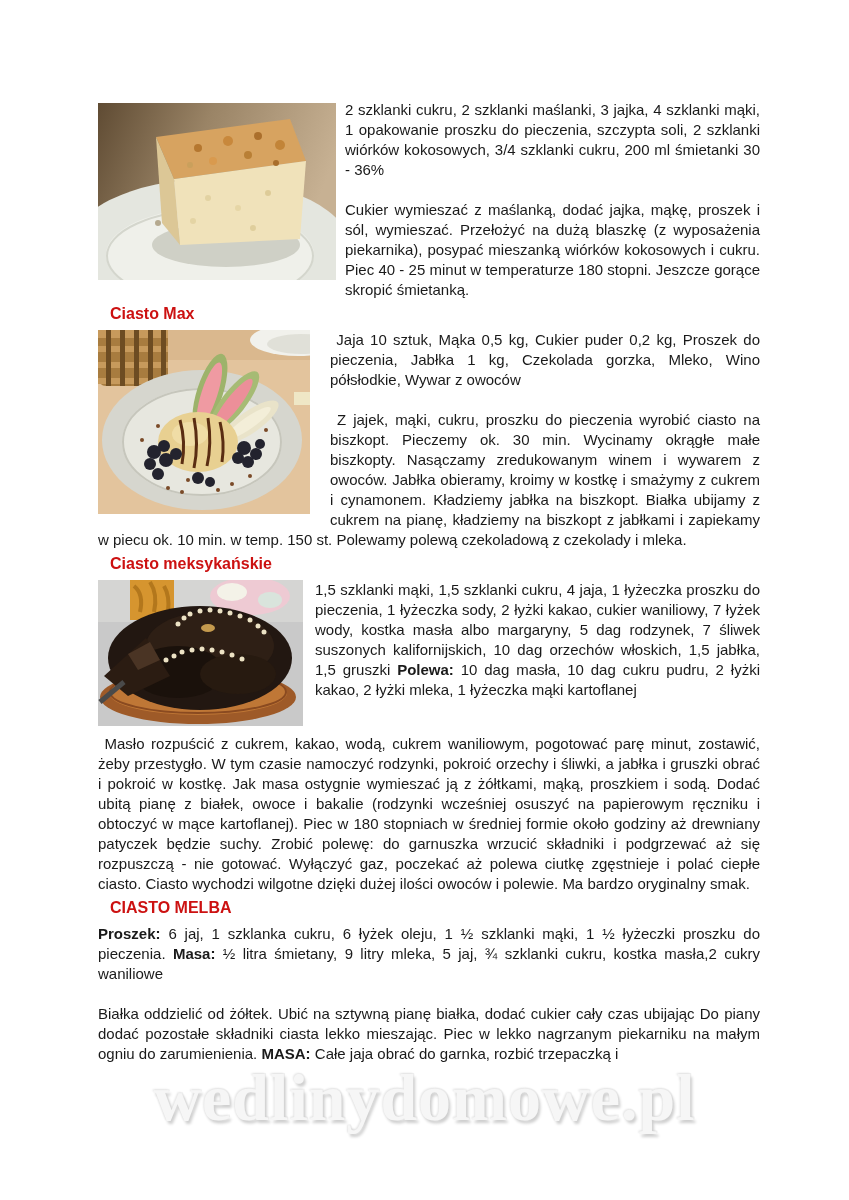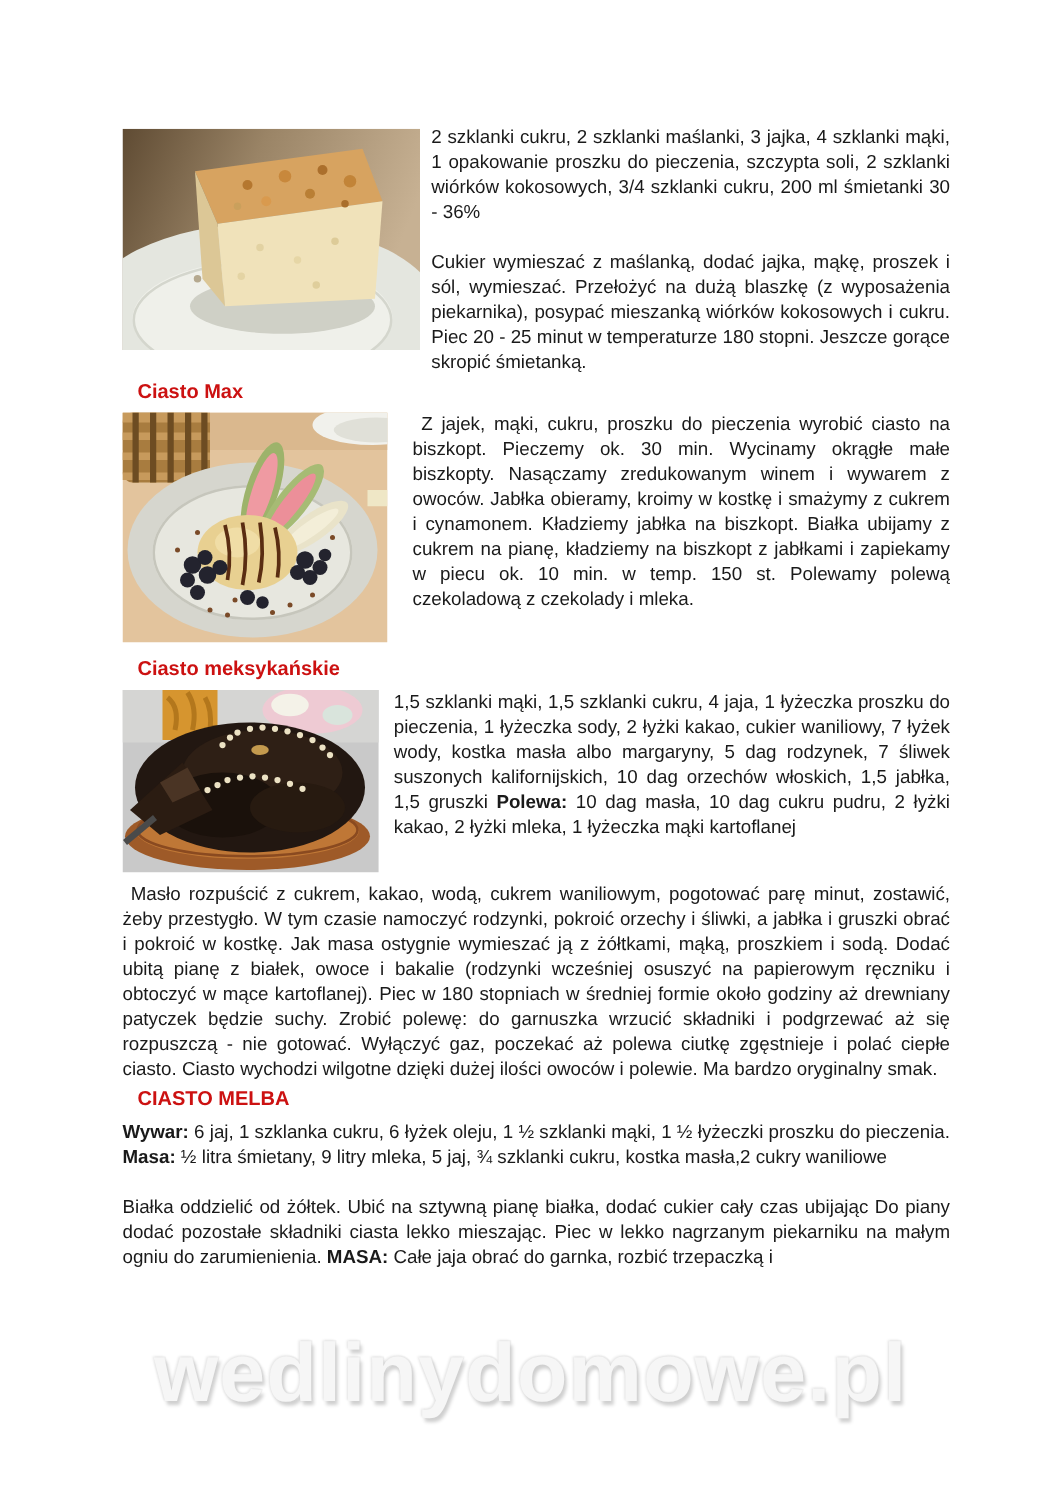--- a/index.html
+++ b/index.html
@@ -35,20 +35,21 @@
     position:absolute;
     left:0; top:1088px;
     width:849px;
     text-align:center;
     font-size:66px;
     font-weight:bold;
     letter-spacing:1px;
     color:#f6f6f6;
     text-shadow: 2px 3px 3px #cfcfcf, -1px -1px 2px #e6e6e6, 1px -1px 1px #ececec;
     white-space:nowrap;
+    font-family:Liberation Serif, serif;
   }
 </style>
 </head>
 <body>
 
 <div class="page">
   <div class="content">
 
     <section>
       <span class="photo photo-1">
@@ -78,21 +79,21 @@
           <circle cx="92" cy="62" r="3" fill="#caa05c"></circle>
           <circle cx="110" cy="95" r="3" fill="#e2d2a2"></circle>
           <circle cx="140" cy="105" r="3" fill="#e6d6a6"></circle>
           <circle cx="170" cy="90" r="3" fill="#ddcb98"></circle>
           <circle cx="95" cy="118" r="3" fill="#e4d4a4"></circle>
           <circle cx="155" cy="125" r="3" fill="#dfce9c"></circle>
           <circle cx="60" cy="120" r="3" fill="#b5a98f"></circle>
         </svg>
       </span>
       <p class="body-text">2 szklanki cukru, 2 szklanki maślanki, 3 jajka, 4 szklanki mąki, 1 opakowanie proszku do pieczenia, szczypta soli, 2 szklanki wiórków kokosowych, 3/4 szklanki cukru, 200 ml śmietanki 30 - 36%</p>
-      <p class="body-text">Cukier wymieszać z maślanką, dodać jajka, mąkę, proszek i sól, wymieszać. Przełożyć na dużą blaszkę (z wyposażenia piekarnika), posypać mieszanką wiórków kokosowych i cukru. Piec 20 - 25 minut w temperaturze 180 stopni. Jeszcze gorące skropić śmietanką.</p>
+      <p class="body-text">Cukier wymieszać z maślanką, dodać jajka, mąkę, proszek i sól, wymieszać. Przełożyć na dużą blaszkę (z wyposażenia piekarnika), posypać mieszanką wiórków kokosowych i cukru. Piec 40 - 25 minut w temperaturze 180 stopni. Jeszcze gorące skropić śmietanką.</p>
     </section>
 
     <h2 class="recipe-heading">Ciasto Max</h2>
     <section>
       <span class="photo photo-2">
         <svg width="212" height="184" viewBox="0 0 212 184">
           <rect width="212" height="184" fill="#e3c49d"></rect>
           <rect width="212" height="30" fill="#dab88e"></rect>
           <ellipse cx="200" cy="10" rx="48" ry="16" fill="#f1f1ec"></ellipse>
           <ellipse cx="203" cy="14" rx="34" ry="10" fill="#e0e0d8"></ellipse>
@@ -151,20 +152,21 @@
               <circle cx="120" cy="160" r="2"></circle>
             <circle cx="134" cy="154" r="2"></circle>
               <circle cx="44" cy="110" r="2"></circle>
               <circle cx="168" cy="100" r="2"></circle>
             <circle cx="90" cy="150" r="2"></circle>
               <circle cx="152" cy="146" r="2"></circle>
               <circle cx="60" cy="96" r="2"></circle>
           </g>
         </svg>
       </span>
+      <p class="body-text">&nbsp;Jaja 10 sztuk, Mąka 0,5 kg, Cukier puder 0,2 kg, Proszek do pieczenia, Jabłka 1 kg, Czekolada gorzka, Mleko, Wino półsłodkie, Wywar z owoców</p>
       <p class="body-text">&nbsp;Z jajek, mąki, cukru, proszku do pieczenia wyrobić ciasto na biszkopt. Pieczemy ok. 30 min. Wycinamy okrągłe małe biszkopty. Nasączamy zredukowanym winem i wywarem z owoców. Jabłka obieramy, kroimy w kostkę i smażymy z cukrem i cynamonem. Kładziemy jabłka na biszkopt. Białka ubijamy z cukrem na pianę, kładziemy na biszkopt z jabłkami i zapiekamy w piecu ok. 10 min. w temp. 150 st. Polewamy polewą czekoladową z czekolady i mleka.</p>
     </section>
 
     <h2 class="recipe-heading">Ciasto meksykańskie</h2>
     <section>
       <span class="photo photo-3">
         <svg width="205" height="146" viewBox="0 0 205 146">
           <rect width="205" height="146" fill="#c9c9c9"></rect>
           <rect width="205" height="42" fill="#d5d5d3"></rect>
           <rect x="32" y="0" width="44" height="40" fill="#d6952f"></rect>
@@ -206,20 +208,20 @@
           </g>
           <ellipse cx="110" cy="48" rx="7" ry="4" fill="#c49a4e"></ellipse>
         </svg>
       </span>
       <p class="body-text"><span>1,5 szklanki mąki, 1,5 szklanki cukru, 4 jaja, 1 łyżeczka proszku do pieczenia, 1 łyżeczka sody, 2 łyżki kakao, cukier waniliowy, 7 łyżek wody, kostka masła albo margaryny, 5 dag rodzynek, 7 śliwek suszonych kalifornijskich, 10 dag orzechów włoskich, 1,5 jabłka, 1,5 gruszki </span><b>Polewa:</b><span> 10 dag masła, 10 dag cukru pudru, 2 łyżki kakao, 2 łyżki mleka, 1 łyżeczka mąki kartoflanej</span></p>
       <p class="body-text clear-para">&nbsp;Masło rozpuścić z cukrem, kakao, wodą, cukrem waniliowym, pogotować parę minut, zostawić, żeby przestygło. W tym czasie namoczyć rodzynki, pokroić orzechy i śliwki, a jabłka i gruszki obrać i pokroić w kostkę. Jak masa ostygnie wymieszać ją z żółtkami, mąką, proszkiem i sodą. Dodać ubitą pianę z białek, owoce i bakalie (rodzynki wcześniej osuszyć na papierowym ręczniku i obtoczyć w mące kartoflanej). Piec w 180 stopniach w średniej formie około godziny aż drewniany patyczek będzie suchy. Zrobić polewę: do garnuszka wrzucić składniki i podgrzewać aż się rozpuszczą - nie gotować. Wyłączyć gaz, poczekać aż polewa ciutkę zgęstnieje i polać ciepłe ciasto. Ciasto wychodzi wilgotne dzięki dużej ilości owoców i polewie. Ma bardzo oryginalny smak.</p>
     </section>
 
     <h2 class="recipe-heading">CIASTO MELBA</h2>
     <section>
-      <p class="body-text"><b>Wywar:</b><span> 6 jaj, 1 szklanka cukru, 6 łyżek oleju, 1 ½ szklanki mąki, 1 ½ łyżeczki proszku do pieczenia. </span><b>Masa:</b><span> ½ litra śmietany, 9 litry mleka, 5 jaj, ¾ szklanki cukru, kostka masła,2 cukry waniliowe</span></p>
+      <p class="body-text"><b>Proszek:</b><span> 6 jaj, 1 szklanka cukru, 6 łyżek oleju, 1 ½ szklanki mąki, 1 ½ łyżeczki proszku do pieczenia. </span><b>Masa:</b><span> ½ litra śmietany, 9 litry mleka, 5 jaj, ¾ szklanki cukru, kostka masła,2 cukry waniliowe</span></p>
       <p class="body-text"><span>Białka oddzielić od żółtek. Ubić na sztywną pianę białka, dodać cukier cały czas ubijając Do piany dodać pozostałe składniki ciasta lekko mieszając. Piec w lekko nagrzanym piekarniku na małym ogniu do zarumienienia. </span><b>MASA:</b><span> Całe jaja obrać do garnka, rozbić trzepaczką i</span></p>
     </section>
 
   </div>
 
   <div class="watermark">wedlinydomowe.pl</div>
 </div>
 
 </body></html>

